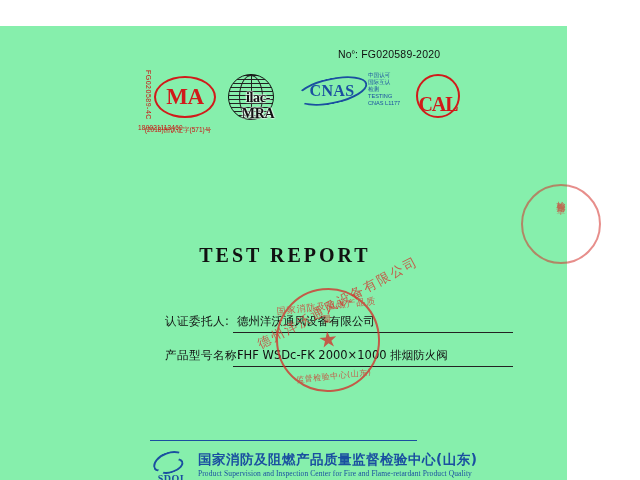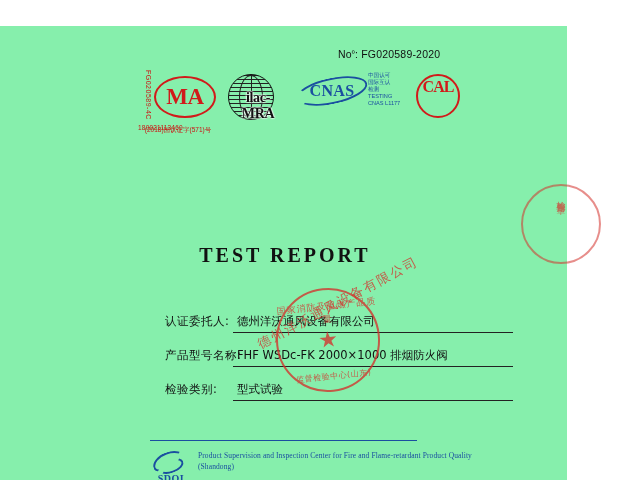--- a/index.html
+++ b/index.html
@@ -206,24 +206,24 @@
   .cal .circle {
     position: absolute;
     left: 4px; top: 0;
     width: 44px; height: 44px;
     border: 2px solid #d11a1a;
     border-radius: 50%;
     box-sizing: border-box;
   }
   .cal .letters {
     position: absolute;
-    left: 4px; top: 4px;
+    left: 4px; top: 19px;
     width: 44px;
     text-align: center;
-    font-size: 16px;
+    font-size: 20px;
     font-weight: bold;
     color: #d11a1a;
     font-family: "Liberation Serif", serif;
     letter-spacing: -1px;
   }
   .cal-code {
     position: absolute;
     left: -10px;
     top: 56px;
     width: 96px;
@@ -507,40 +507,36 @@
     <div class="field">
       <span class="label">认证委托人:</span>
       <span class="value">德州洋沃通风设备有限公司</span>
       <span class="rule"></span>
     </div>
     <div class="field">
       <span class="label">产品型号名称:</span>
       <span class="value">FHF WSDc-FK 2000×1000 排烟防火阀</span>
       <span class="rule"></span>
     </div>
-    <div class="field">
-      <span class="label">检验类别:</span>
-      <span class="value">型式试验</span>
-      <span class="rule"></span>
-    </div>
   </div>
 
   <div class="stamp-diag">德州洋沃通风设备有限公司</div>
 
   <div class="stamp-round">
     <div class="arc-top">国家消防及阻燃产品质量</div>
     <div class="star">★</div>
     <div class="arc-bottom">监督检验中心(山东)</div>
   </div>
 
   <div class="footer-rule"></div>
   <div class="footer">
     <div class="logo">
       <div class="swoosh"></div>
       <div class="swoosh2"></div>
       <div class="sdqi">SDQI</div>
     </div>
     <div class="texts">
+      <div class="cn">国家消防及阻燃产品质量监督检验中心(山东)</div>
       <div class="en">Product Supervision and Inspection Center for Fire and Flame-retardant Product Quality (Shandong)</div>
     </div>
   </div>
 
 </div>
 
 </body></html>

